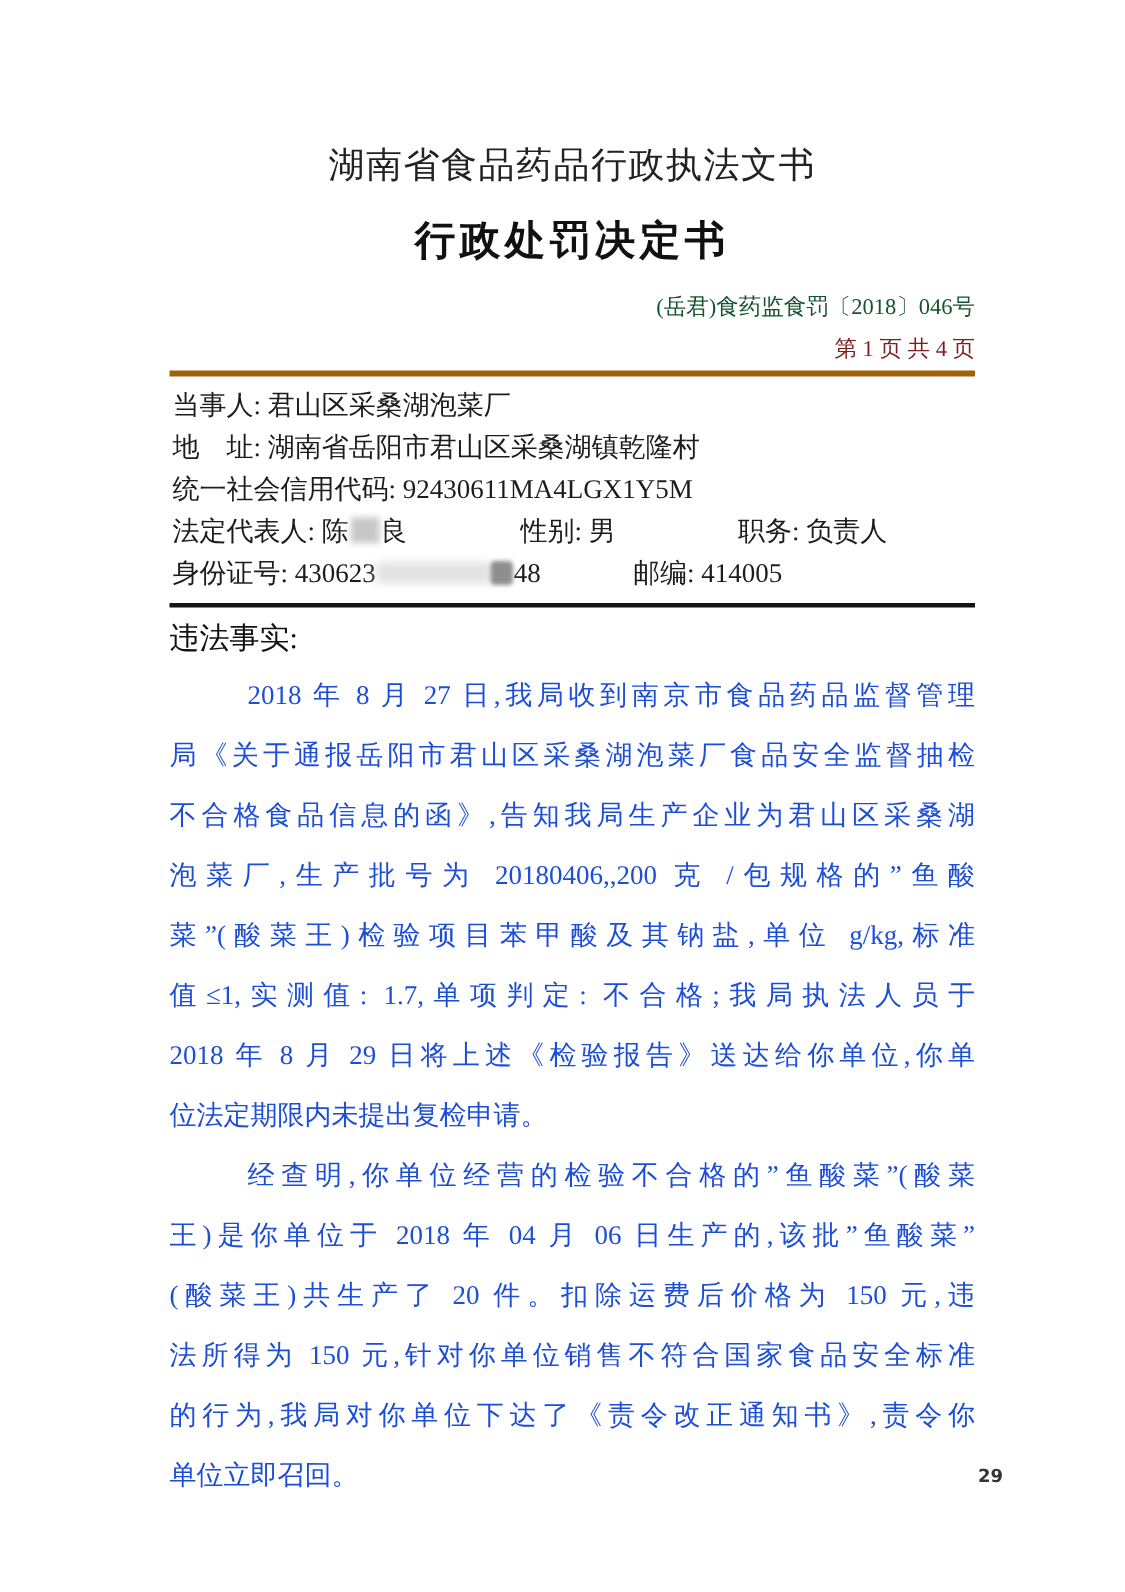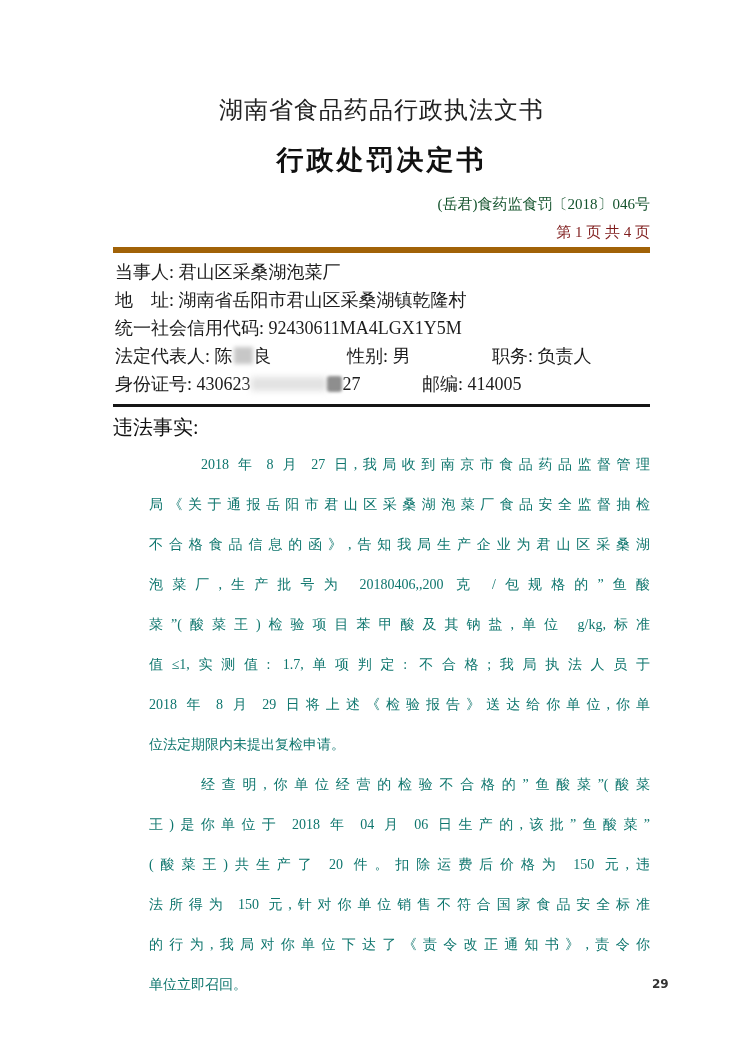--- a/index.html
+++ b/index.html
@@ -43,21 +43,21 @@
     color: #14532d;
   }
   .page-indicator {
     margin-top: 9px;
     text-align: right;
     font-size: 15px;
     color: #7f1d1d;
   }
   .info-block {
     margin-top: 5px;
-    border-top: 6px solid #a16207;
+    border-top: 4px solid #a16207;
     border-bottom: 3px solid #151515;
     padding: 5px 0 6px 2px;
     font-size: 18px;
   }
   .info-row {
     line-height: 28px;
     white-space: nowrap;
   }
   .cell {
     display: inline-block;
@@ -93,23 +93,22 @@
     margin-right: 1px;
   }
   .section-heading {
     margin-top: 7px;
     font-size: 20px;
     font-weight: normal;
     color: #111;
   }
   .body-text {
     margin-top: 4px;
-    font-size: 14px;
-    color: #0f766e;
-    margin-left: 36px;
+    font-size: 18px;
+    color: #1d4ed8;
   }
   .bline {
     line-height: 40px;
     height: 40px;
     text-align: justify;
     text-align-last: justify;
     white-space: nowrap;
   }
   .bline.indent {
     padding-left: 52px;
@@ -159,21 +158,21 @@
 
     <div class="info-row">
       <span class="cell w-rep"><span>法定代表人:</span>
         <span>陈</span><span class="redact-name"></span><span>良</span></span><span class="cell w-sex"><span>性别:</span>
         <span>男</span></span><span class="cell"><span>职务:</span>
         <span>负责人</span></span>
     </div>
 
     <div class="info-row">
       <span class="cell w-id"><span>身份证号:</span>
-        <span>430623</span><span class="redact-id-light"></span><span class="redact-id-dark"></span><span>27</span></span><span class="cell"><span>邮编:</span>
+        <span>430623</span><span class="redact-id-light"></span><span class="redact-id-dark"></span><span>48</span></span><span class="cell"><span>邮编:</span>
         <span>414005</span></span>
     </div>
 
   </div>
 
   <div class="section-heading">违法事实:</div>
 
   <div class="body-text">
     <div class="bline indent">2018 年 8 月 27 日,我局收到南京市食品药品监督管理</div>
     <div class="bline">局《关于通报岳阳市君山区采桑湖泡菜厂食品安全监督抽检</div>

